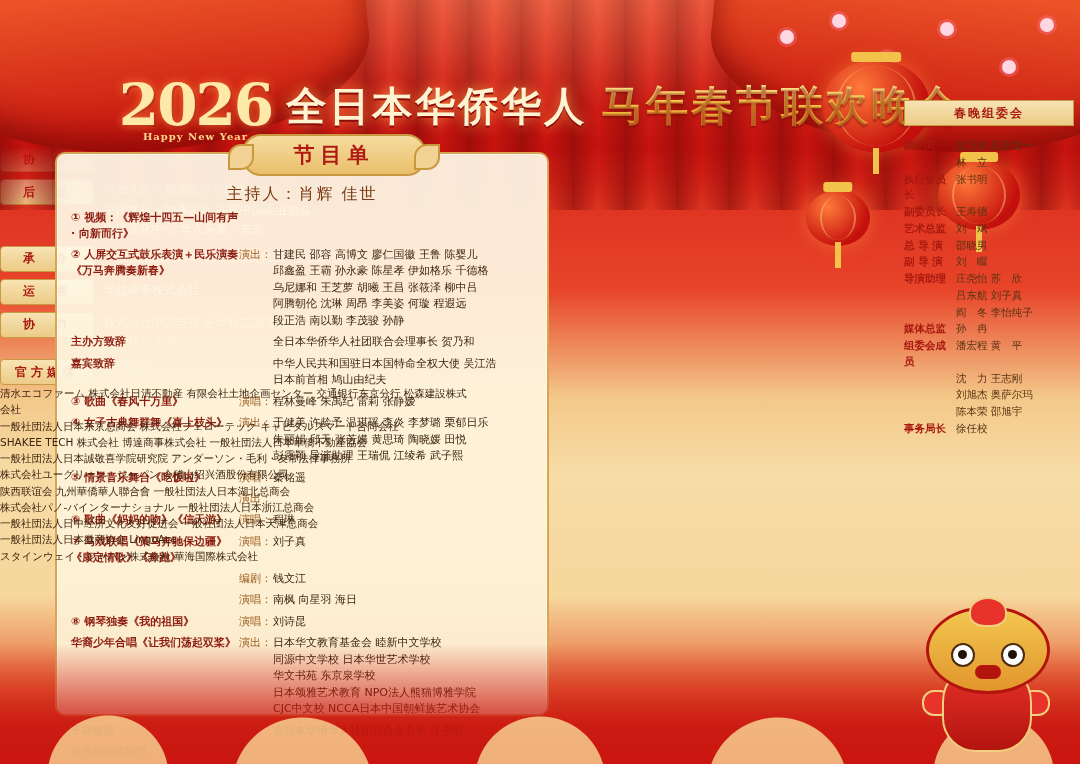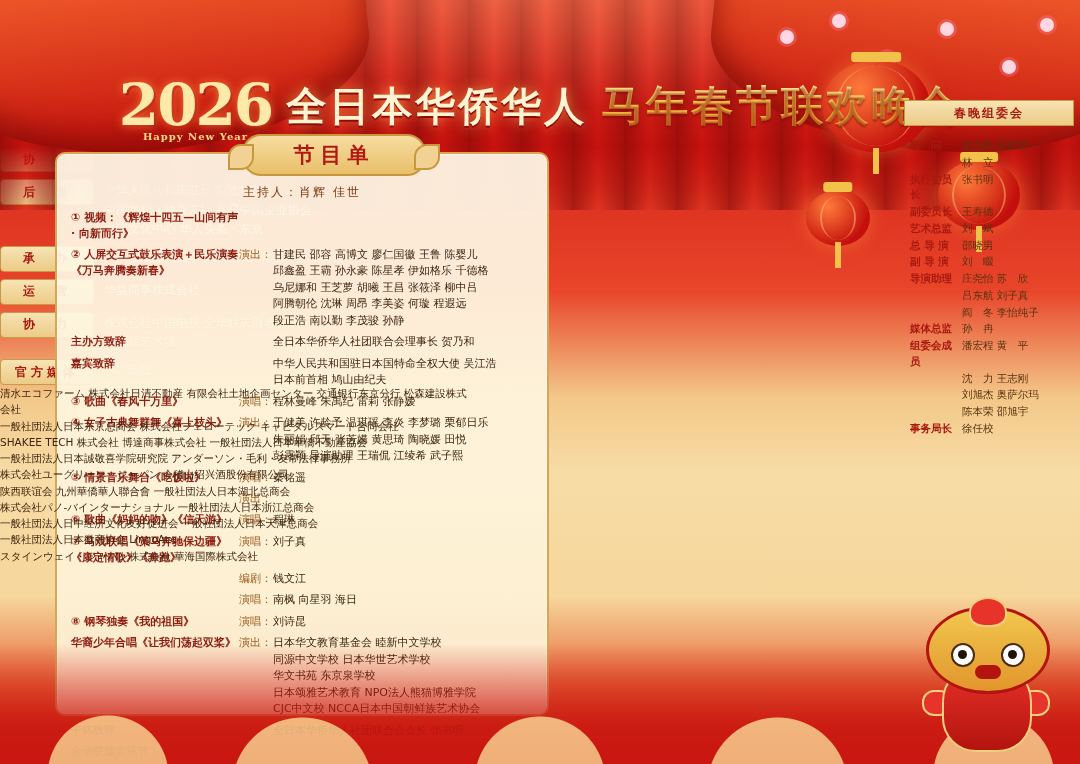--- a/index.html
+++ b/index.html
@@ -92,21 +92,21 @@
     position:absolute;left:185px;top:-20px;width:180px;height:38px;border-radius:19px;
     background:linear-gradient(180deg,#f6dca0,#e9bf6a);
     border:2px solid #c8983f;
     display:flex;align-items:center;justify-content:center;
     font-family:"DejaVu Serif","Liberation Serif",serif;
     font-size:21px;font-weight:bold;color:#b01a12;letter-spacing:6px;text-align:center;
   }
   .plaque:before,.plaque:after{content:"";position:absolute;top:8px;width:22px;height:22px;border:2px solid #c8983f;border-radius:50% 0 50% 0;background:#f2d194;}
   .plaque:before{left:-16px;}
   .plaque:after{right:-16px;}
-  .host{position:absolute;left:0;top:30px;width:100%;text-align:center;font-size:12px;color:#7a3a12;letter-spacing:2px;}
+  .host{position:absolute;left:0;top:30px;width:100%;text-align:center;font-size:16px;color:#7a3a12;letter-spacing:2px;}
   .prog-list{position:absolute;left:14px;top:56px;width:462px;}
   .item{display:flex;margin-bottom:5px;font-size:11px;line-height:1.45;color:#4a2a10;}
   .item .names{width:168px;flex:0 0 168px;font-weight:bold;color:#8c1d10;}
   .item .names .sub{display:block;font-weight:bold;color:#8c1d10;}
   .item .rolewrap{flex:1;display:flex;}
   .item .role{width:34px;flex:0 0 34px;color:#9b5a1e;}
   .item .people{flex:1;color:#3d2410;}
   .item .people div{line-height:1.5;}
   
   .org-row{display:flex;align-items:flex-start;margin-bottom:7px;}
@@ -125,21 +125,21 @@
   .logo-chip.green{color:#1a8a44;}
   
   .committee{position:absolute;right:8px;top:100px;width:168px;}
   .committee .cap{
     width:100%;height:24px;border-radius:0;
     background:linear-gradient(180deg,#f7e3b4,#eccb86);
     border:1px solid #c79a45;
     display:flex;align-items:center;justify-content:center;
     font-size:12px;font-weight:bold;color:#a8190f;letter-spacing:2px;margin-bottom:12px;
   }
-  .cm-row{display:flex;font-size:10.5px;color:#5a3312;line-height:1.5;margin-bottom:1px;margin-left:6px;}
+  .cm-row{display:flex;font-size:10.5px;color:#5a3312;line-height:1.5;margin-bottom:1px;}
   .cm-row .k{flex:0 0 52px;color:#a8190f;font-weight:bold;}
   .cm-row .v{flex:1;}
   
   .sponsor-title{font-size:14px;font-weight:bold;color:#8c1d10;letter-spacing:2px;margin-bottom:4px;}
   .sponsor-list{font-size:10.5px;color:#3d2410;line-height:1.55;}
   
   .mascot{position:absolute;right:24px;bottom:8px;width:140px;height:150px;}
   .m-body{position:absolute;left:26px;bottom:4px;width:86px;height:86px;border-radius:40px 40px 34px 34px;background:linear-gradient(180deg,#e8332a,#b3140e);border:2px solid #f0cf7e;}
   .m-head{position:absolute;left:10px;bottom:62px;width:118px;height:82px;border-radius:50%;background:linear-gradient(180deg,#f2c84f,#e2952c);border:3px solid #b3140e;}
   .m-eye{position:absolute;top:34px;width:20px;height:20px;border-radius:50%;background:#fff;border:2px solid #4a2a10;}

